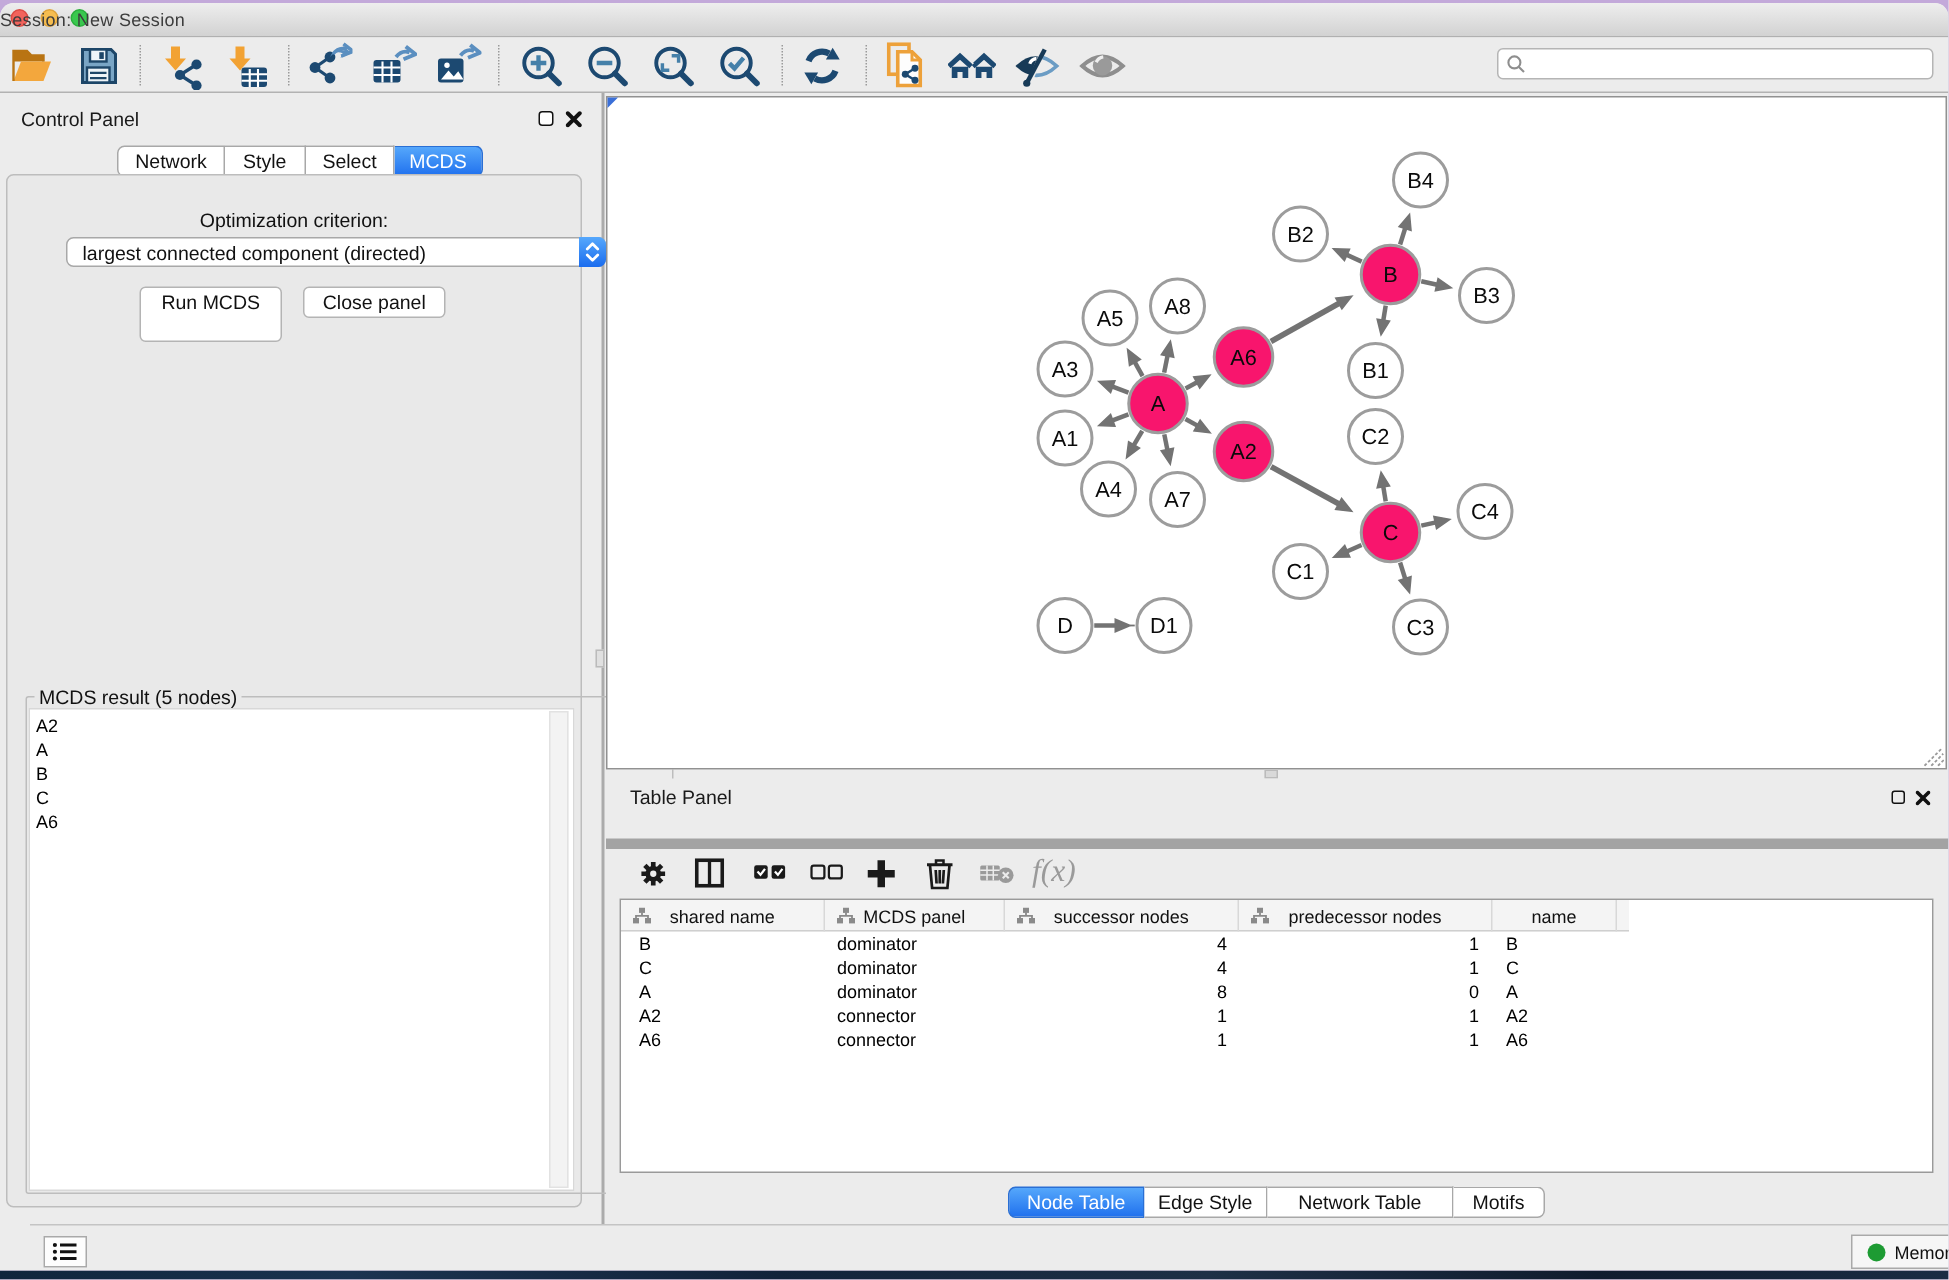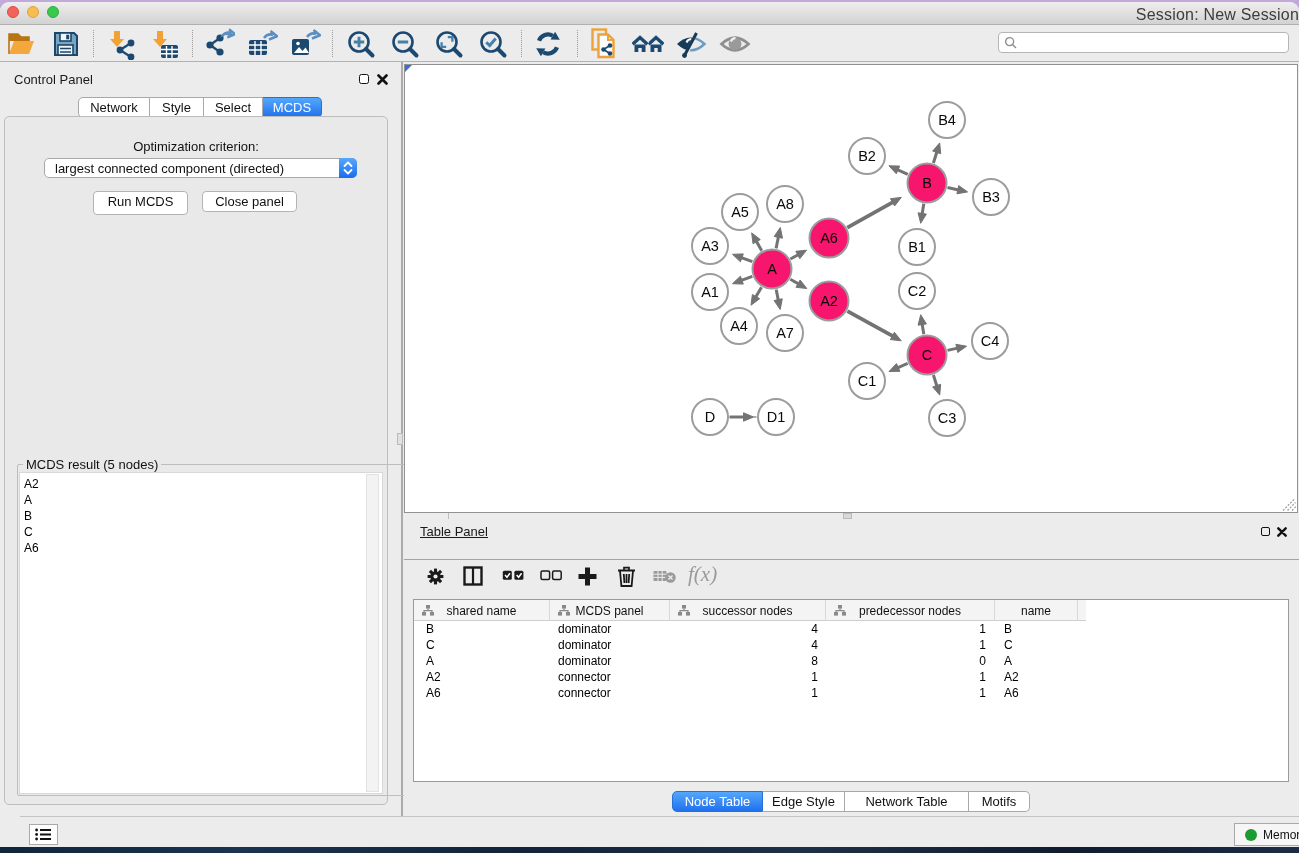--- a/index.html
+++ b/index.html
@@ -5,21 +5,21 @@
 * { margin:0; padding:0; box-sizing:border-box; }
 html,body { width:1299px; height:853px; overflow:hidden; }
 body { font-family:"Liberation Sans", sans-serif; background:#c3a9da; position:relative; }
 #deskbottom { position:absolute; left:0; top:847px; width:1299px; height:6px;
   background:linear-gradient(90deg,#10253c 0%,#1b3350 18%,#12233a 40%,#1e3046 62%,#101c2e 82%,#1b2c44 100%); }
 #app { position:absolute; left:0; top:2px; width:1299px; height:845px;
   background:#ececec; border-radius:9px 9px 0 0; overflow:hidden; }
 
 #titlebar { position:absolute; left:0; top:0; width:100%; height:23px;
   background:linear-gradient(#eeeeee,#d2d2d2); border-bottom:1px solid #b0b0b0; border-radius:9px 9px 0 0; }
-#titlebar .title { position:absolute; width:100%; text-align:right; top:4px; font-size:16px; color:#3d3d3d; letter-spacing:0.2px; }
+#titlebar .title { position:absolute; width:100%; text-align:left; top:4px; font-size:12px; color:#3d3d3d; letter-spacing:0.2px; }
 .tl { position:absolute; width:12px; height:12px; border-radius:50%; top:4px; }
 #tl-r { left:7px;  background:#f2635c; border:1px solid #dc4b44; }
 #tl-y { left:27px; background:#f6bd50; border:1px solid #dfa33b; }
 #tl-g { left:47px; background:#39c84e; border:1px solid #2bae3d; }
 
 #toolbar { position:absolute; left:0; top:23px; width:100%; height:37px; background:#ececec; border-bottom:1px solid #b2b2b2; }
 .tbi { position:absolute; top:3px; width:32px; height:32px; }
 .tsep { position:absolute; top:5px; width:0; height:27px; border-left:1px dotted #9a9a9a; }
 #search { position:absolute; left:998px; top:7px; width:291px; height:21px; background:#fff; border:1px solid #b5b5b5; border-radius:4px; }
 
@@ -33,22 +33,22 @@
 .tab.last { border-radius:0 5px 5px 0; }
 .tab.sel { background:linear-gradient(#55a7fb,#2071ee); color:#fff; border-color:#2a6fd4; }
 #cbox { position:absolute; left:4px; top:54px; width:384px; height:689px; background:#e9e9e9; border:1px solid #bdbdbd; border-radius:5px; }
 
 #netwin { position:absolute; left:404px; top:62px; width:894px; height:449px; background:#fff; border:1px solid #919191; }
 #ntitle { position:absolute; left:0; top:0; width:100%; height:21px; background:linear-gradient(#f5f5f5,#d8d8d8); border-bottom:1px solid #aaa; }
 #ntitle .title { position:absolute; width:100%; text-align:center; top:3px; font-size:13px; color:#333; }
 .tls { position:absolute; width:11px; height:11px; border-radius:50%; top:5px; }
 
 #tpanel { position:absolute; left:404px; top:517px; width:895px; height:297px; background:#ececec; }
-#tpanel .ptitle { position:absolute; left:16px; top:5px; font-size:13px; color:#1a1a1a;text-decoration:underline; }
-#ttoolbar { position:absolute; left:0; top:40px; width:100%; height:40px; border-top:1px solid #a3a3a3; }
+#tpanel .ptitle { position:absolute; left:16px; top:5px; font-size:13px; color:#1a1a1a; }
+#ttoolbar { position:absolute; left:0; top:40px; width:100%; height:40px; border-top:7px solid #a3a3a3; }
 #ttable { position:absolute; left:9px; top:80px; width:876px; height:183px; background:#fff; border:1px solid #9a9a9a; }
 #thead { position:absolute; left:0; top:0; width:672px; height:21px; background:#f4f4f4; border-bottom:1px solid #cfcfcf; font-size:12px; color:#111; }
 .hcell { position:absolute; top:0; height:21px; border-right:1px solid #d8d8d8; }
 .hlabel { position:absolute; width:100%; text-align:center; top:4px; }
 .hicon { position:absolute; left:8px; top:5px; }
 .trow { position:absolute; font-size:12px; color:#000; height:16px; }
 
 #btabs { position:absolute; left:268px; top:272px; display:flex; }
 
 #statusbar { position:absolute; left:0; top:814px; width:100%; height:28px; background:#ececec; border-top:1px solid #c4c4c4;margin-left:20px; }
@@ -256,29 +256,29 @@
         <path d="M1.5 1.5 L9.5 9.5 M9.5 1.5 L1.5 9.5" stroke="#111" stroke-width="2.6" stroke-linecap="round"></path>
       </svg>
     <div class="tabrow" style="left:78px;top:35px">
       <div class="tab first" style="width:72px">Network</div>
       <div class="tab" style="width:54px">Style</div>
       <div class="tab" style="width:59px">Select</div>
       <div class="tab last sel" style="width:59px">MCDS</div>
     </div>
     <div id="cbox">
       <div style="position:absolute;left:0;top:22px;width:100%;text-align:center;font-size:13px;color:#111">Optimization criterion:</div>
-      <div style="position:absolute;left:39px;top:41px;width:313px;height:20px;background:#fff;border:1px solid #a8a8a8;border-radius:5px;">
+      <div style="position:absolute;left:39px;top:41px;width:360px;height:20px;background:#fff;border:1px solid #a8a8a8;border-radius:5px;">
         <div style="position:absolute;left:10px;top:2px;font-size:13px;color:#111">largest connected component (directed)</div>
         <div style="position:absolute;right:-1px;top:-1px;width:18px;height:20px;background:linear-gradient(#56a8fc,#1a6cee);border-radius:0 5px 5px 0;">
           <svg width="18" height="20" viewBox="0 0 18 20">
               <path d="M5.5 8 L9 4.5 L12.5 8 M5.5 12 L9 15.5 L12.5 12" fill="none" stroke="#fff" stroke-width="1.8" stroke-linejoin="round" stroke-linecap="round"></path>
             </svg>
         </div>
       </div>
-      <div class="btn" style="left:88px;top:74px;width:95px;height:24px;line-height:20px">Run MCDS</div>
+      <div class="btn" style="left:88px;top:74px;width:95px;height:37px;line-height:20px">Run MCDS</div>
       <div class="btn" style="left:197px;top:74px;width:95px;height:21px;line-height:20px">Close panel</div>
       <div style="position:absolute;left:12px;top:347px;width:432px;height:332px;border:1px solid #bdbdbd;border-radius:2px;">
         <div style="position:absolute;left:5px;top:-8px;background:#e9e9e9;padding:0 3px;font-size:13px;color:#111">MCDS result (5 nodes)</div>
         <div style="position:absolute;left:1px;top:7px;width:364px;height:322px;background:#fff;border:1px solid #d8d8d8;">
           <div style="position:absolute;left:4px;top:3px;font-size:12px;line-height:16px;color:#000">A2<br>A<br>B<br>C<br>A6</div>
           <div style="position:absolute;right:3px;top:1px;width:13px;height:318px;background:#f3f3f3;border:1px solid #e2e2e2;"></div>
         </div>
       </div>
     </div>
     <div style="position:absolute;left:397px;top:371px;width:6px;height:12px;background:#e0e0e0;border:1px solid #bbb;"></div>

